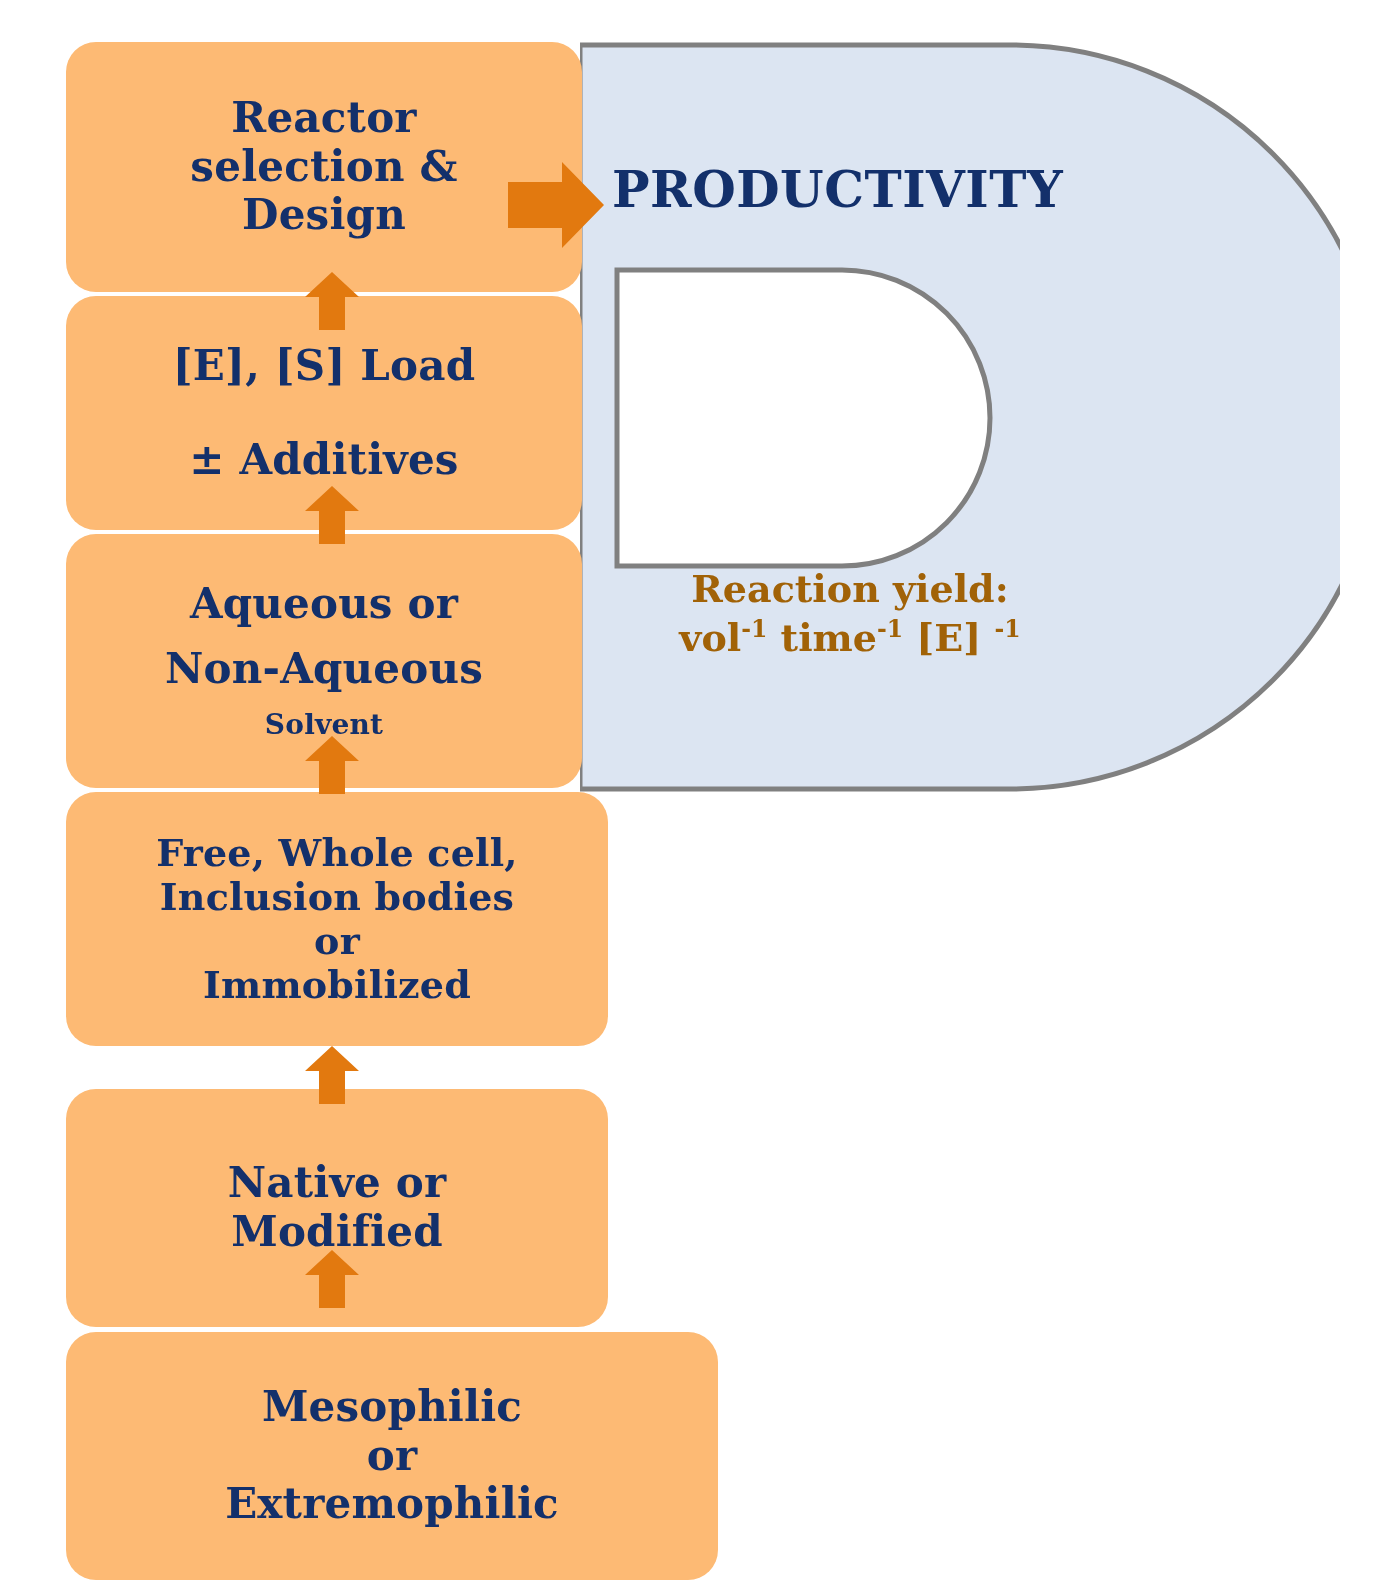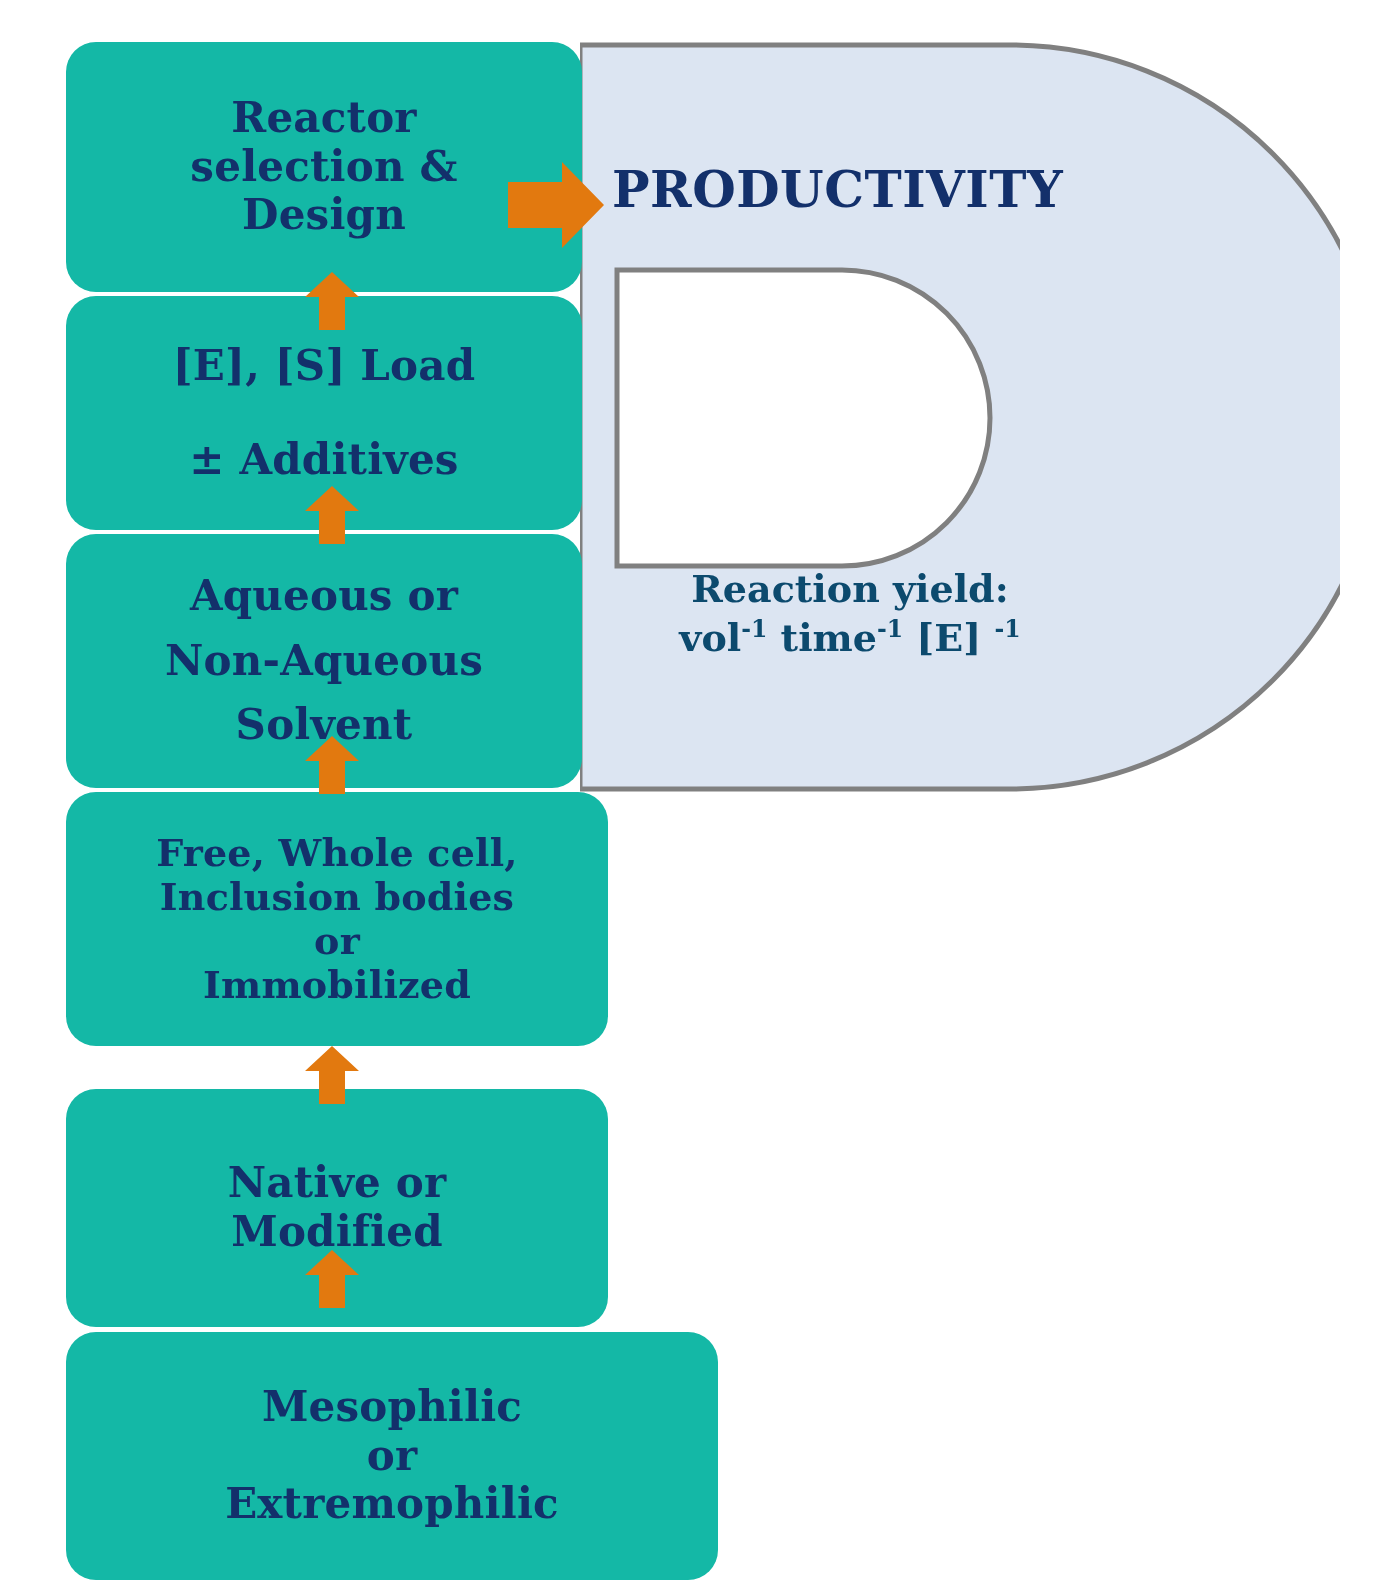--- a/index.html
+++ b/index.html
@@ -21,21 +21,21 @@
     position: absolute;
     left: 580px;
     top: 42px;
     width: 760px;
     height: 750px;
   }
 
   
   .stack-box {
     position: absolute;
-    background: #14b8a6;
+    background: #fdba74;
     border-radius: 30px;
     box-sizing: border-box;
     display: flex;
     flex-direction: column;
     align-items: center;
     justify-content: center;
   }
   .stack-line {
     color: #13306b;
     font-weight: bold;
@@ -67,21 +67,21 @@
     font-size: 50px;
     letter-spacing: 0.5px;
     white-space: nowrap;
   }
   #yield-block {
     position: absolute;
     left: 615px;
     top: 565px;
     width: 470px;
     text-align: center;
-    color: #0c4a6e;
+    color: #a16207;
     font-weight: bold;
     font-size: 38px;
     line-height: 1.28;
   }
   #yield-block sup {
     font-size: 0.62em;
     vertical-align: super;
     line-height: 0;
   }
 </style>
@@ -115,21 +115,21 @@
   </div>
 
   <div class="stack-box" style="left:66px; top:296px; width:516px; height:234px; justify-content:space-evenly;">
     <div class="stack-line" style="font-size:42px;">[E], [S] Load</div>
     <div class="stack-line" style="font-size:42px;">± Additives</div>
   </div>
 
   <div class="stack-box" style="left:66px; top:534px; width:516px; height:254px;gap:16px;">
     <div class="stack-line" style="font-size:42px;">Aqueous or</div>
     <div class="stack-line" style="font-size:42px;">Non-Aqueous</div>
-    <div class="stack-line" style="font-size:42px;">Solvent</div>
+    <div class="stack-line" style="font-size:28px;">Solvent</div>
   </div>
 
   <div class="stack-box" style="left:66px; top:792px; width:542px; height:254px;">
     <div class="stack-line" style="font-size:38px;">Free, Whole cell,</div>
     <div class="stack-line" style="font-size:38px;">Inclusion bodies</div>
     <div class="stack-line" style="font-size:38px;">or</div>
     <div class="stack-line" style="font-size:38px;">Immobilized</div>
   </div>
 
   <div class="stack-box" style="left:66px; top:1050px; width:542px; height:238px;margin-top:39px;">

